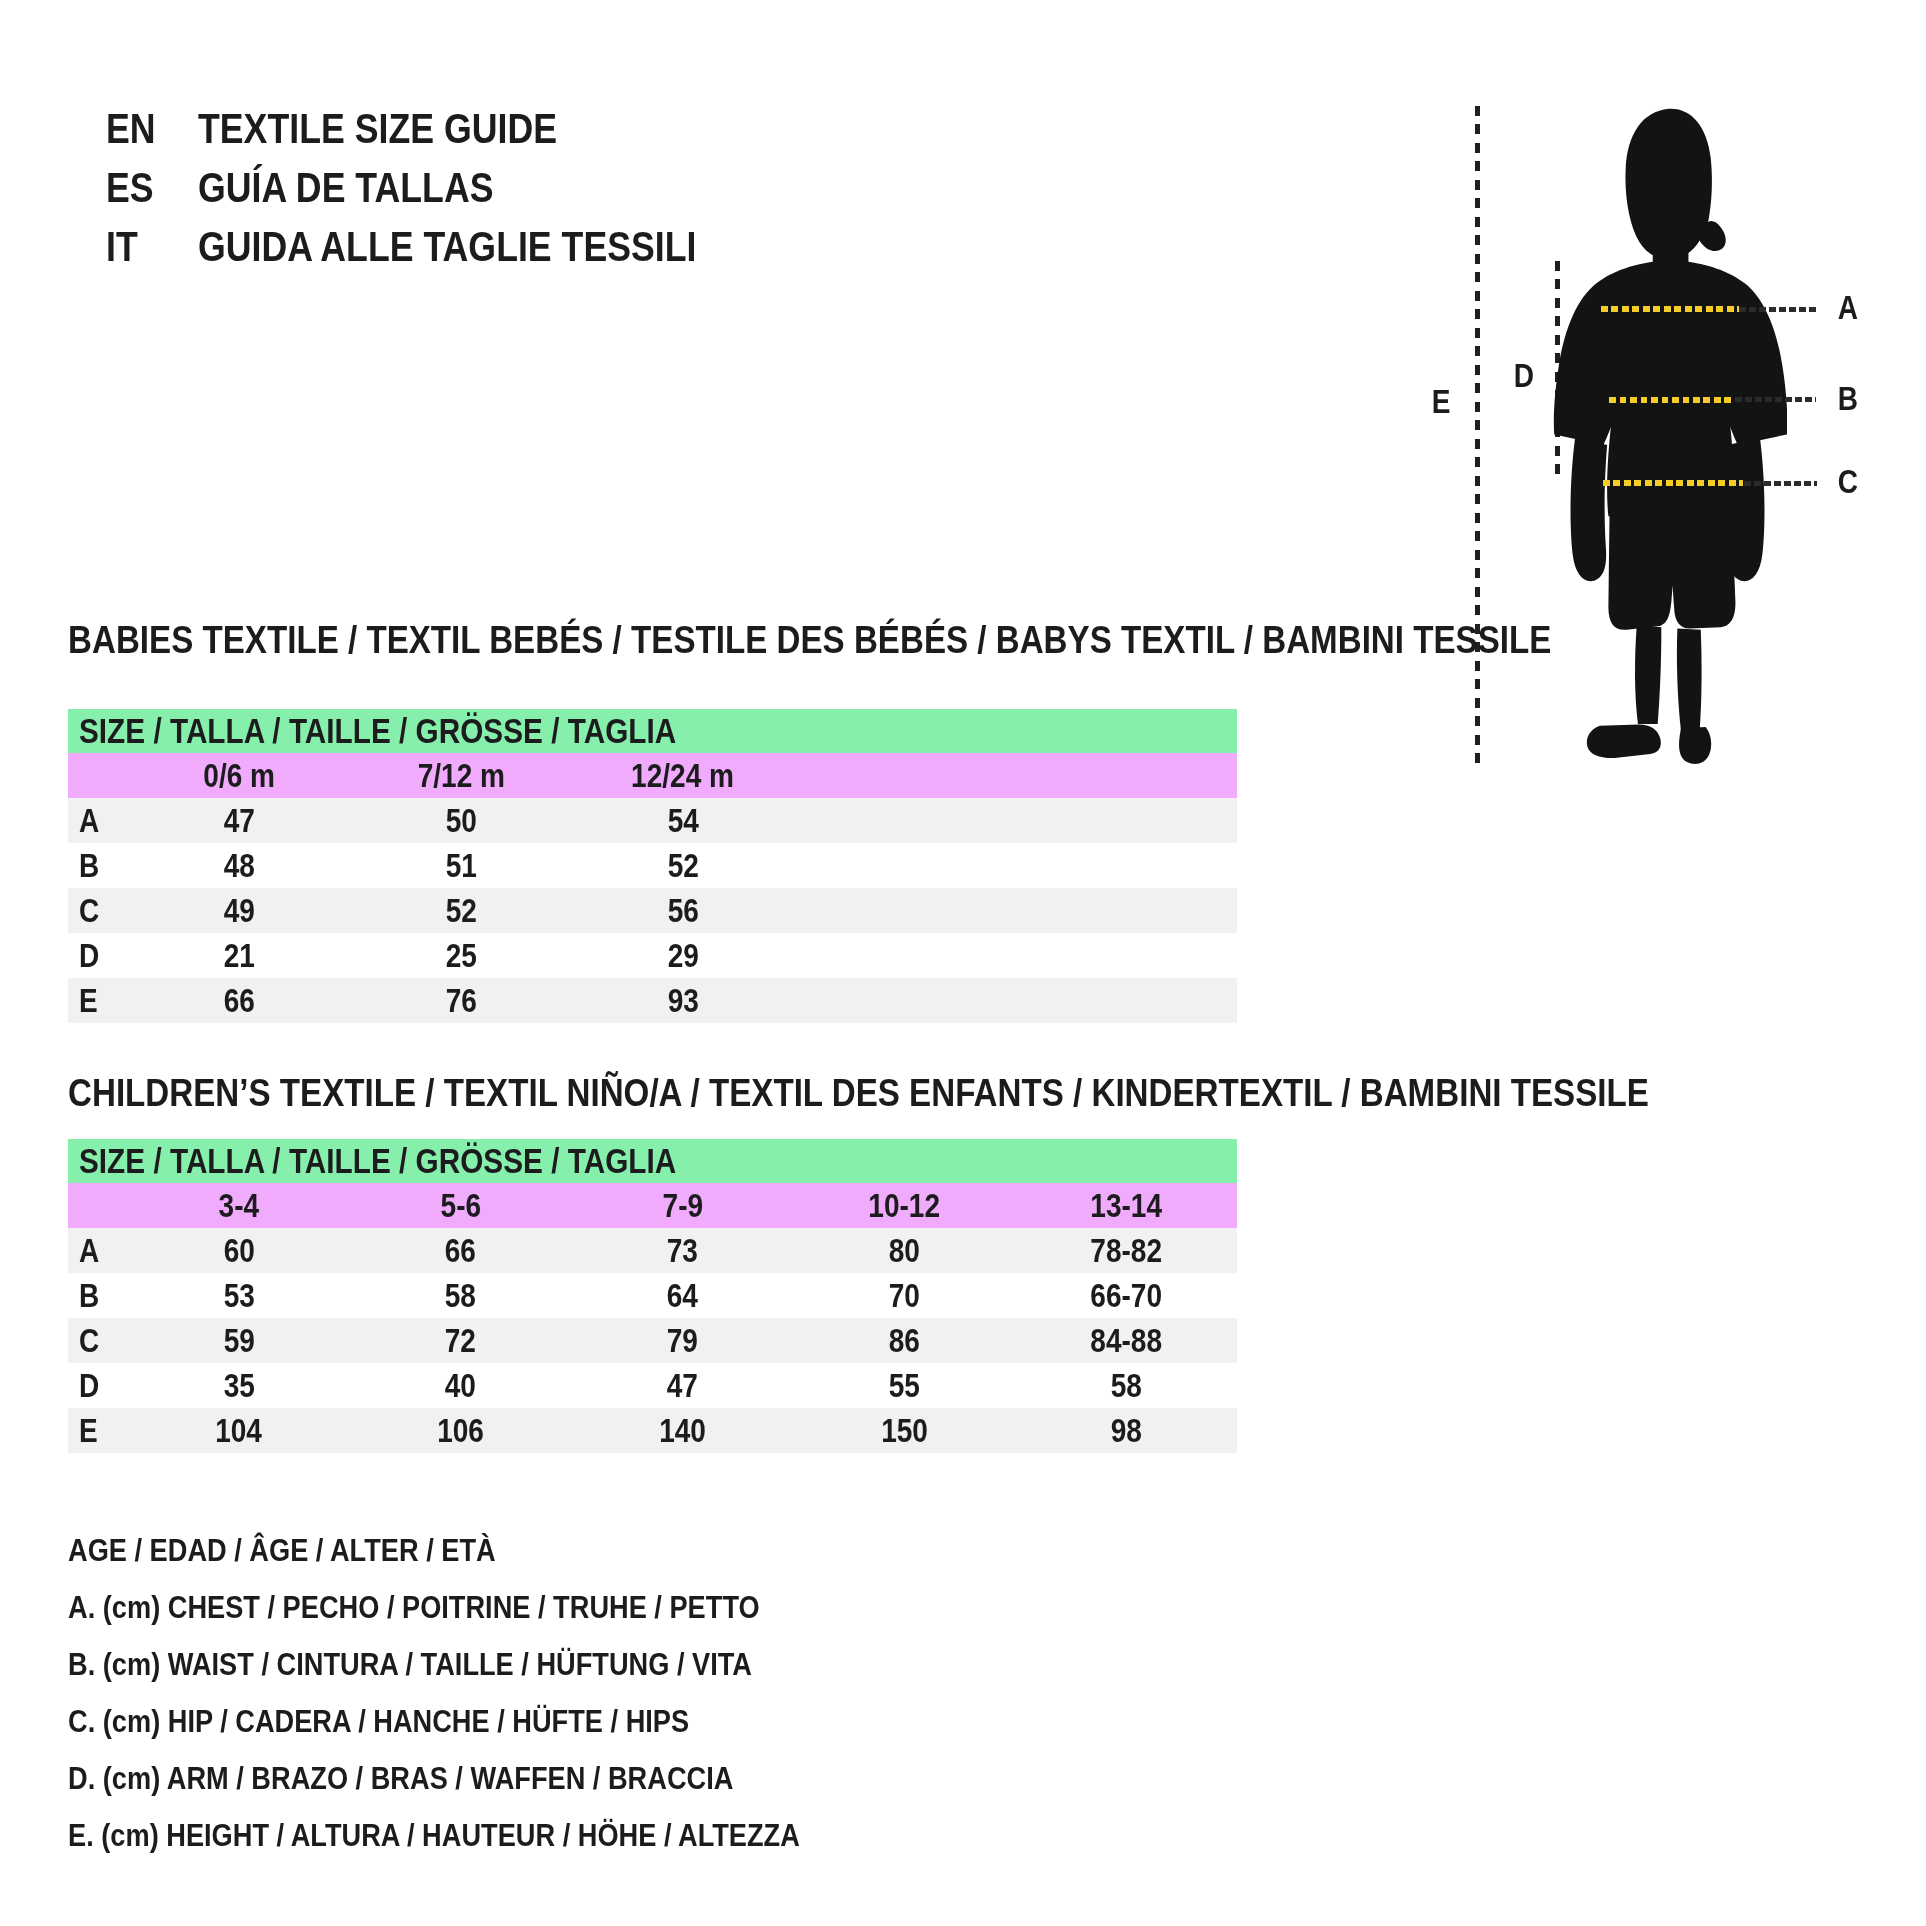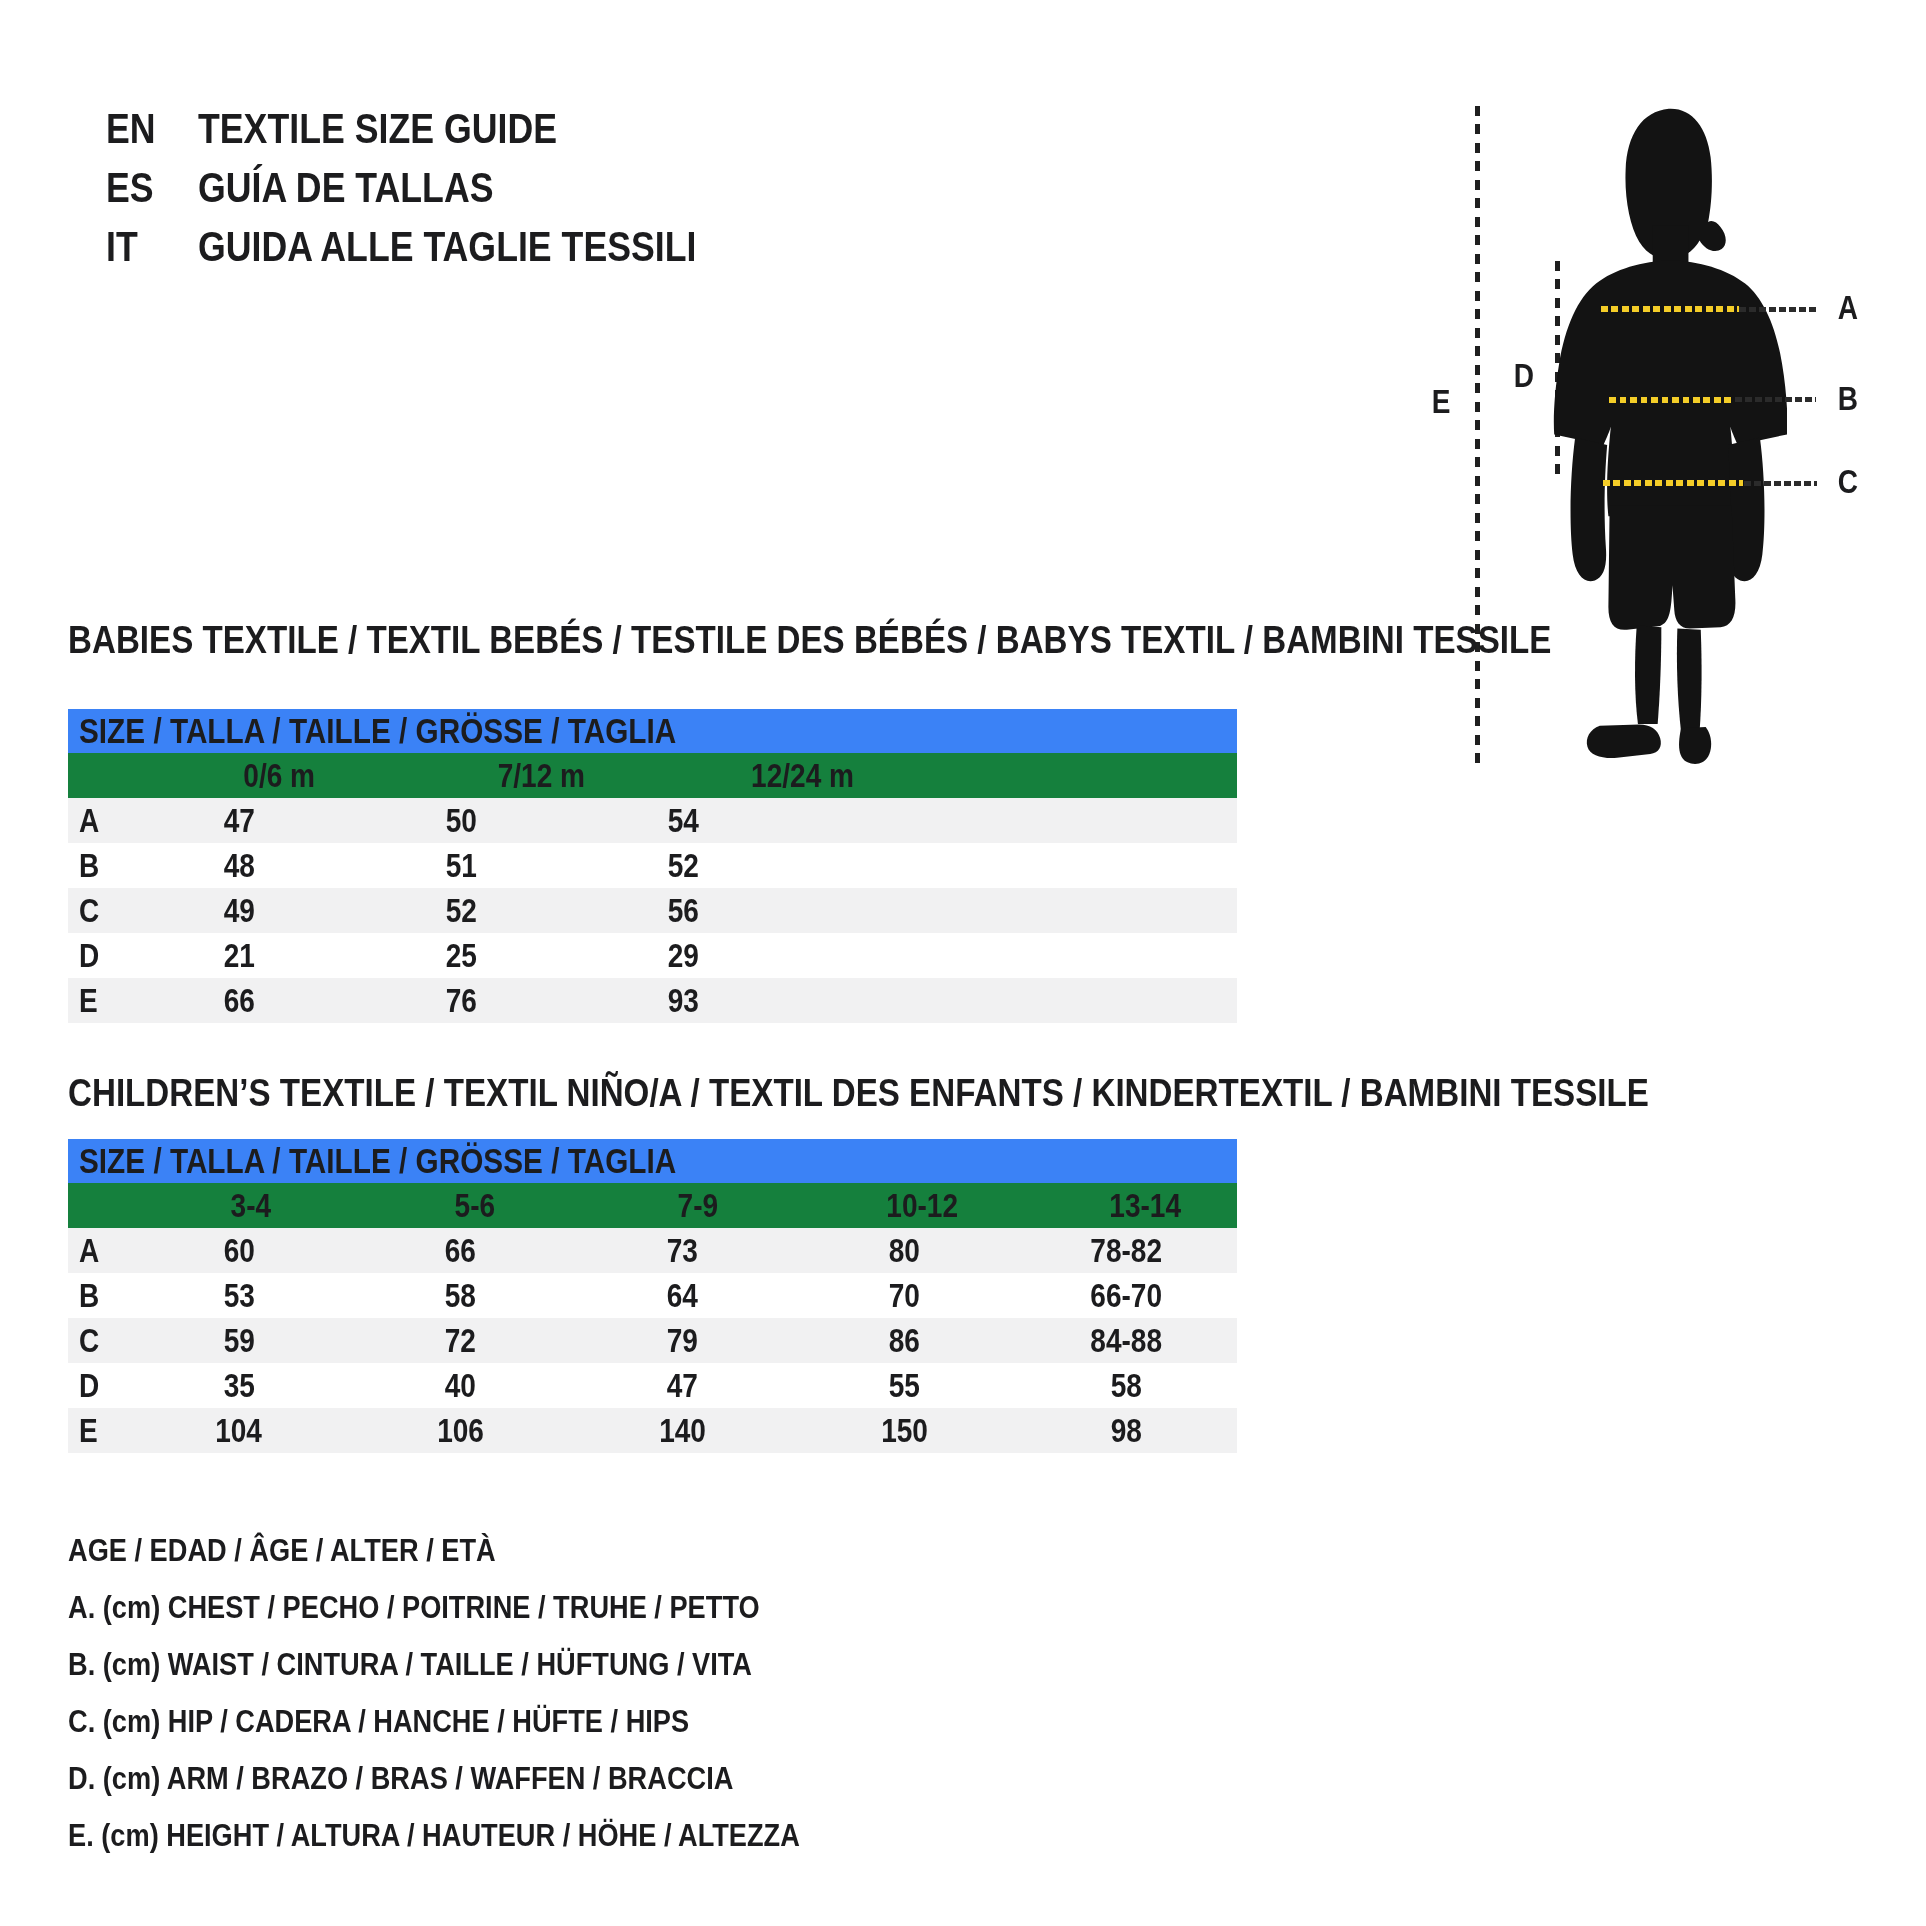--- a/index.html
+++ b/index.html
@@ -19,23 +19,23 @@
   
   #langs{position:absolute; left:78px; top:99px;}
   .lrow{height:59px; display:flex; align-items:center; font-size:42px;margin-left:28px;}
   .lcode{width:92px; flex:none;}
 
   
   .sect-title{position:absolute; left:68px; font-size:39px; line-height:39px;}
 
   
   .sizetable{position:absolute; left:68px; width:1169px;}
-  .tbar{width:1169px; height:44px; background:#3b82f6; display:flex; align-items:center; padding-left:11px; box-sizing:border-box; font-size:35px;}
+  .tbar{width:1169px; height:44px; background:#86efac; display:flex; align-items:center; padding-left:11px; box-sizing:border-box; font-size:35px;}
   .trow{display:flex; width:1169px; height:45px; align-items:center;}
-  .thead{background:#15803d;gap:40px;}
+  .thead{background:#f0abfc;}
   .odd{background:#f1f1f2;}
   .even{background:#ffffff;}
   .cell{box-sizing:border-box; font-size:33px;}
   .cell.label{width:60px; padding-left:11px;}
   .cell.val{width:222px; text-align:center;}
 
   
   #legend{position:absolute; left:68px; top:1512px;}
   .legrow{height:57px; display:flex; align-items:flex-end; font-size:32px;}
 

